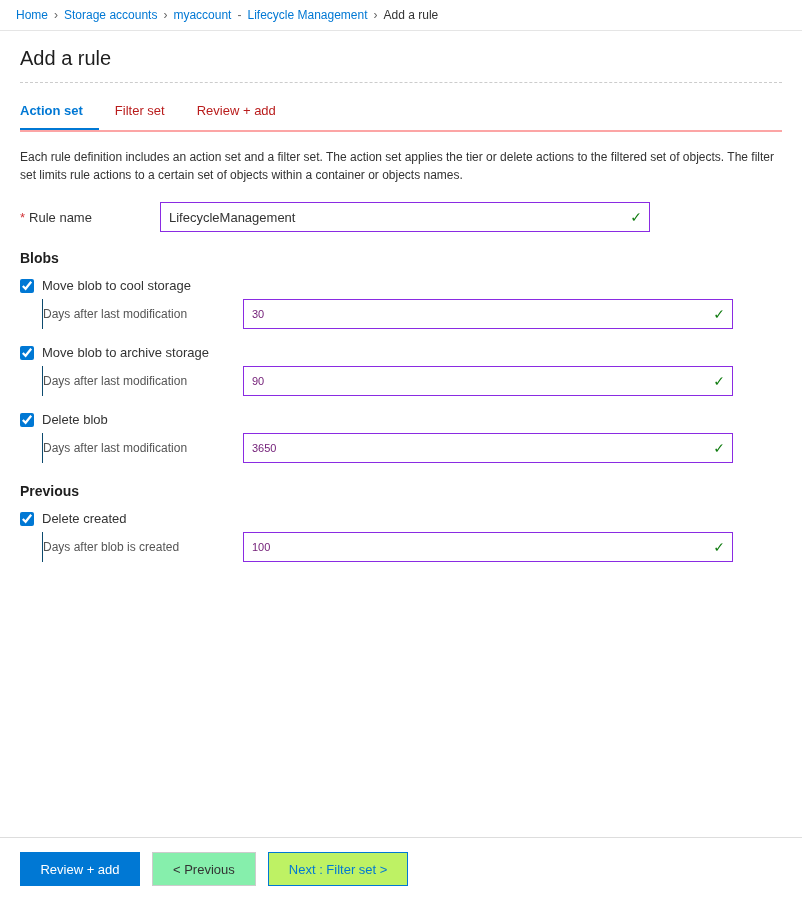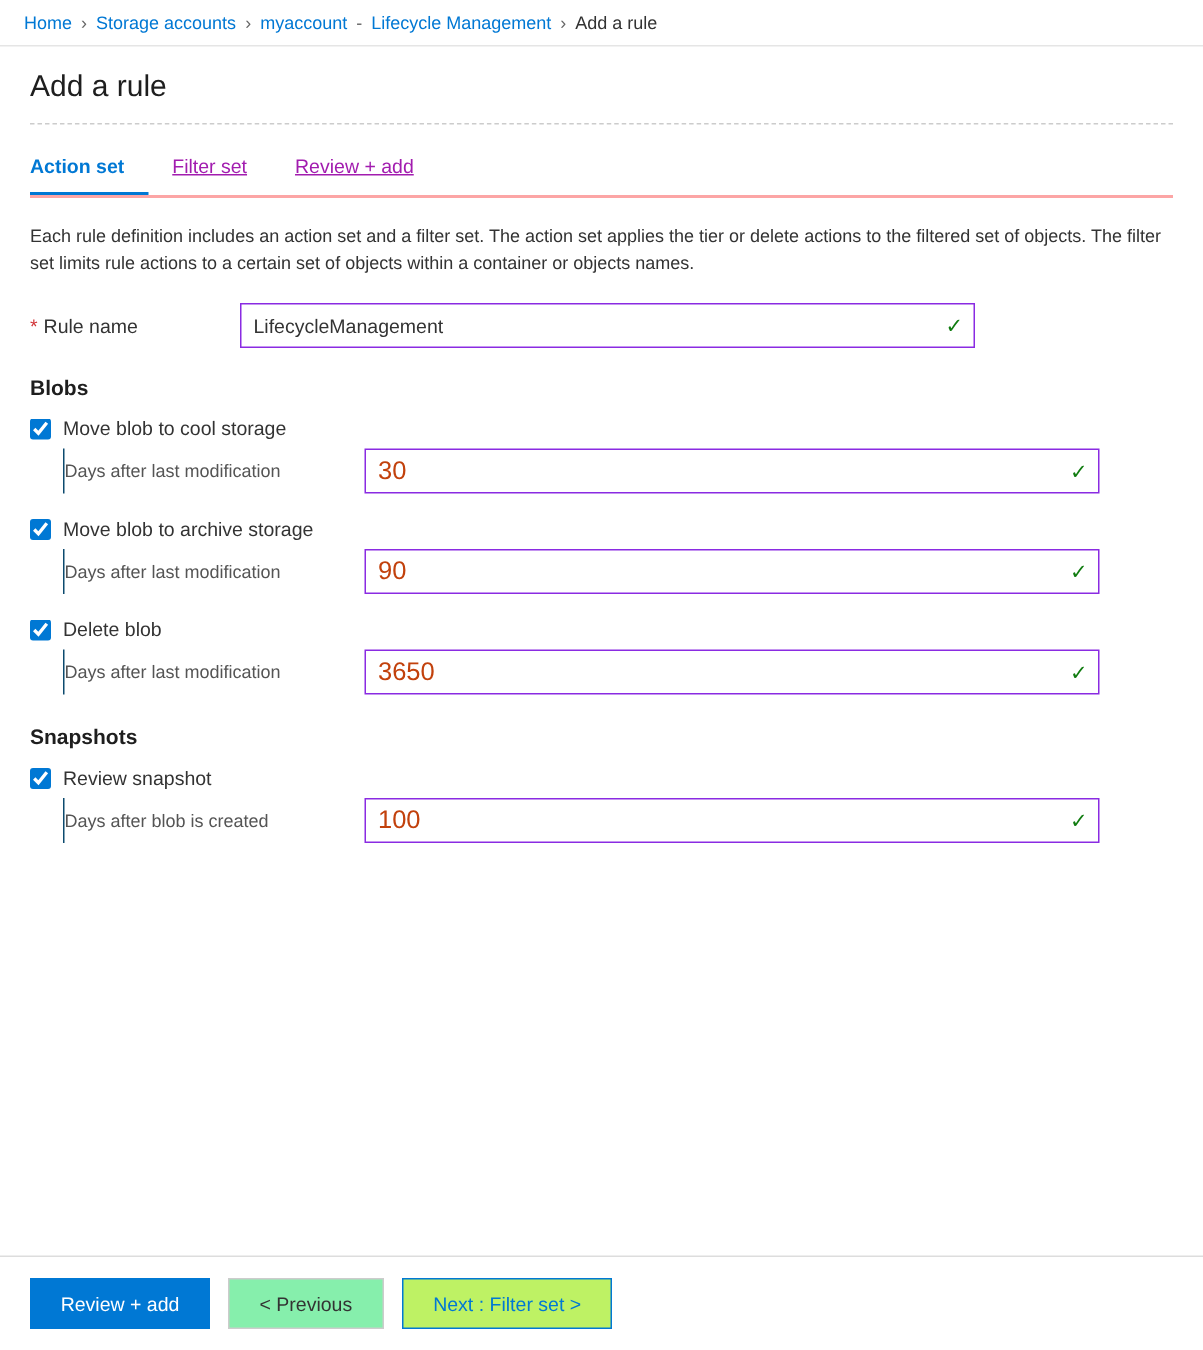--- a/index.html
+++ b/index.html
@@ -70,22 +70,21 @@
       color: #0078d4;
       border-bottom: 2px solid transparent;
       position: relative;
     }
     .tab.active {
       color: #0078d4;
       border-bottom: 2px solid #0078d4;
       font-weight: 600;
     }
     .tab:not(.active) {
-      color: #a21caf;
-      text-decoration: underline;
+      color: #b91c1c;
     }
 
     
     .description {
       font-size: 12px;
       color: #333;
       margin-bottom: 18px;
       line-height: 1.5;
       max-width: 760px;
     }
@@ -174,22 +173,22 @@
     .sub-input-wrapper {
       position: relative;
       flex: 1;
       max-width: 490px;
     }
     .sub-input-wrapper input {
       width: 100%;
       height: 30px;
       border: 1px solid #8a2be2;
       padding: 4px 28px 4px 8px;
-      font-size: 17px;
-      color: #c2410c;
+      font-size: 11px;
+      color: #701a75;
       outline: none;
     }
     .sub-input-wrapper .input-check {
       position: absolute;
       right: 8px;
       top: 50%;
       transform: translateY(-50%);
       color: #107c10;
       font-size: 14px;
     }
@@ -328,26 +327,26 @@
           <span class="sub-field-label">Days after last modification</span>
           <div class="sub-input-wrapper">
             <input type="text" value="3650" style="">
             <span class="input-check">✓</span>
           </div>
         </div>
       </div>
     </div>
 
     <div class="snapshots-section">
-      <div class="section-header">Snapshots</div>
+      <div class="section-header">Previous</div>
 
       <div class="checkbox-group">
         <div class="checkbox-row">
           <input type="checkbox" checked="" style="">
-          <span class="checkbox-label">Review snapshot</span>
+          <span class="checkbox-label">Delete created</span>
         </div>
         <div class="sub-field-row">
           <span class="sub-field-label">Days after blob is created</span>
           <div class="sub-input-wrapper">
             <input type="text" value="100" style="">
             <span class="input-check">✓</span>
           </div>
         </div>
       </div>
     </div>

